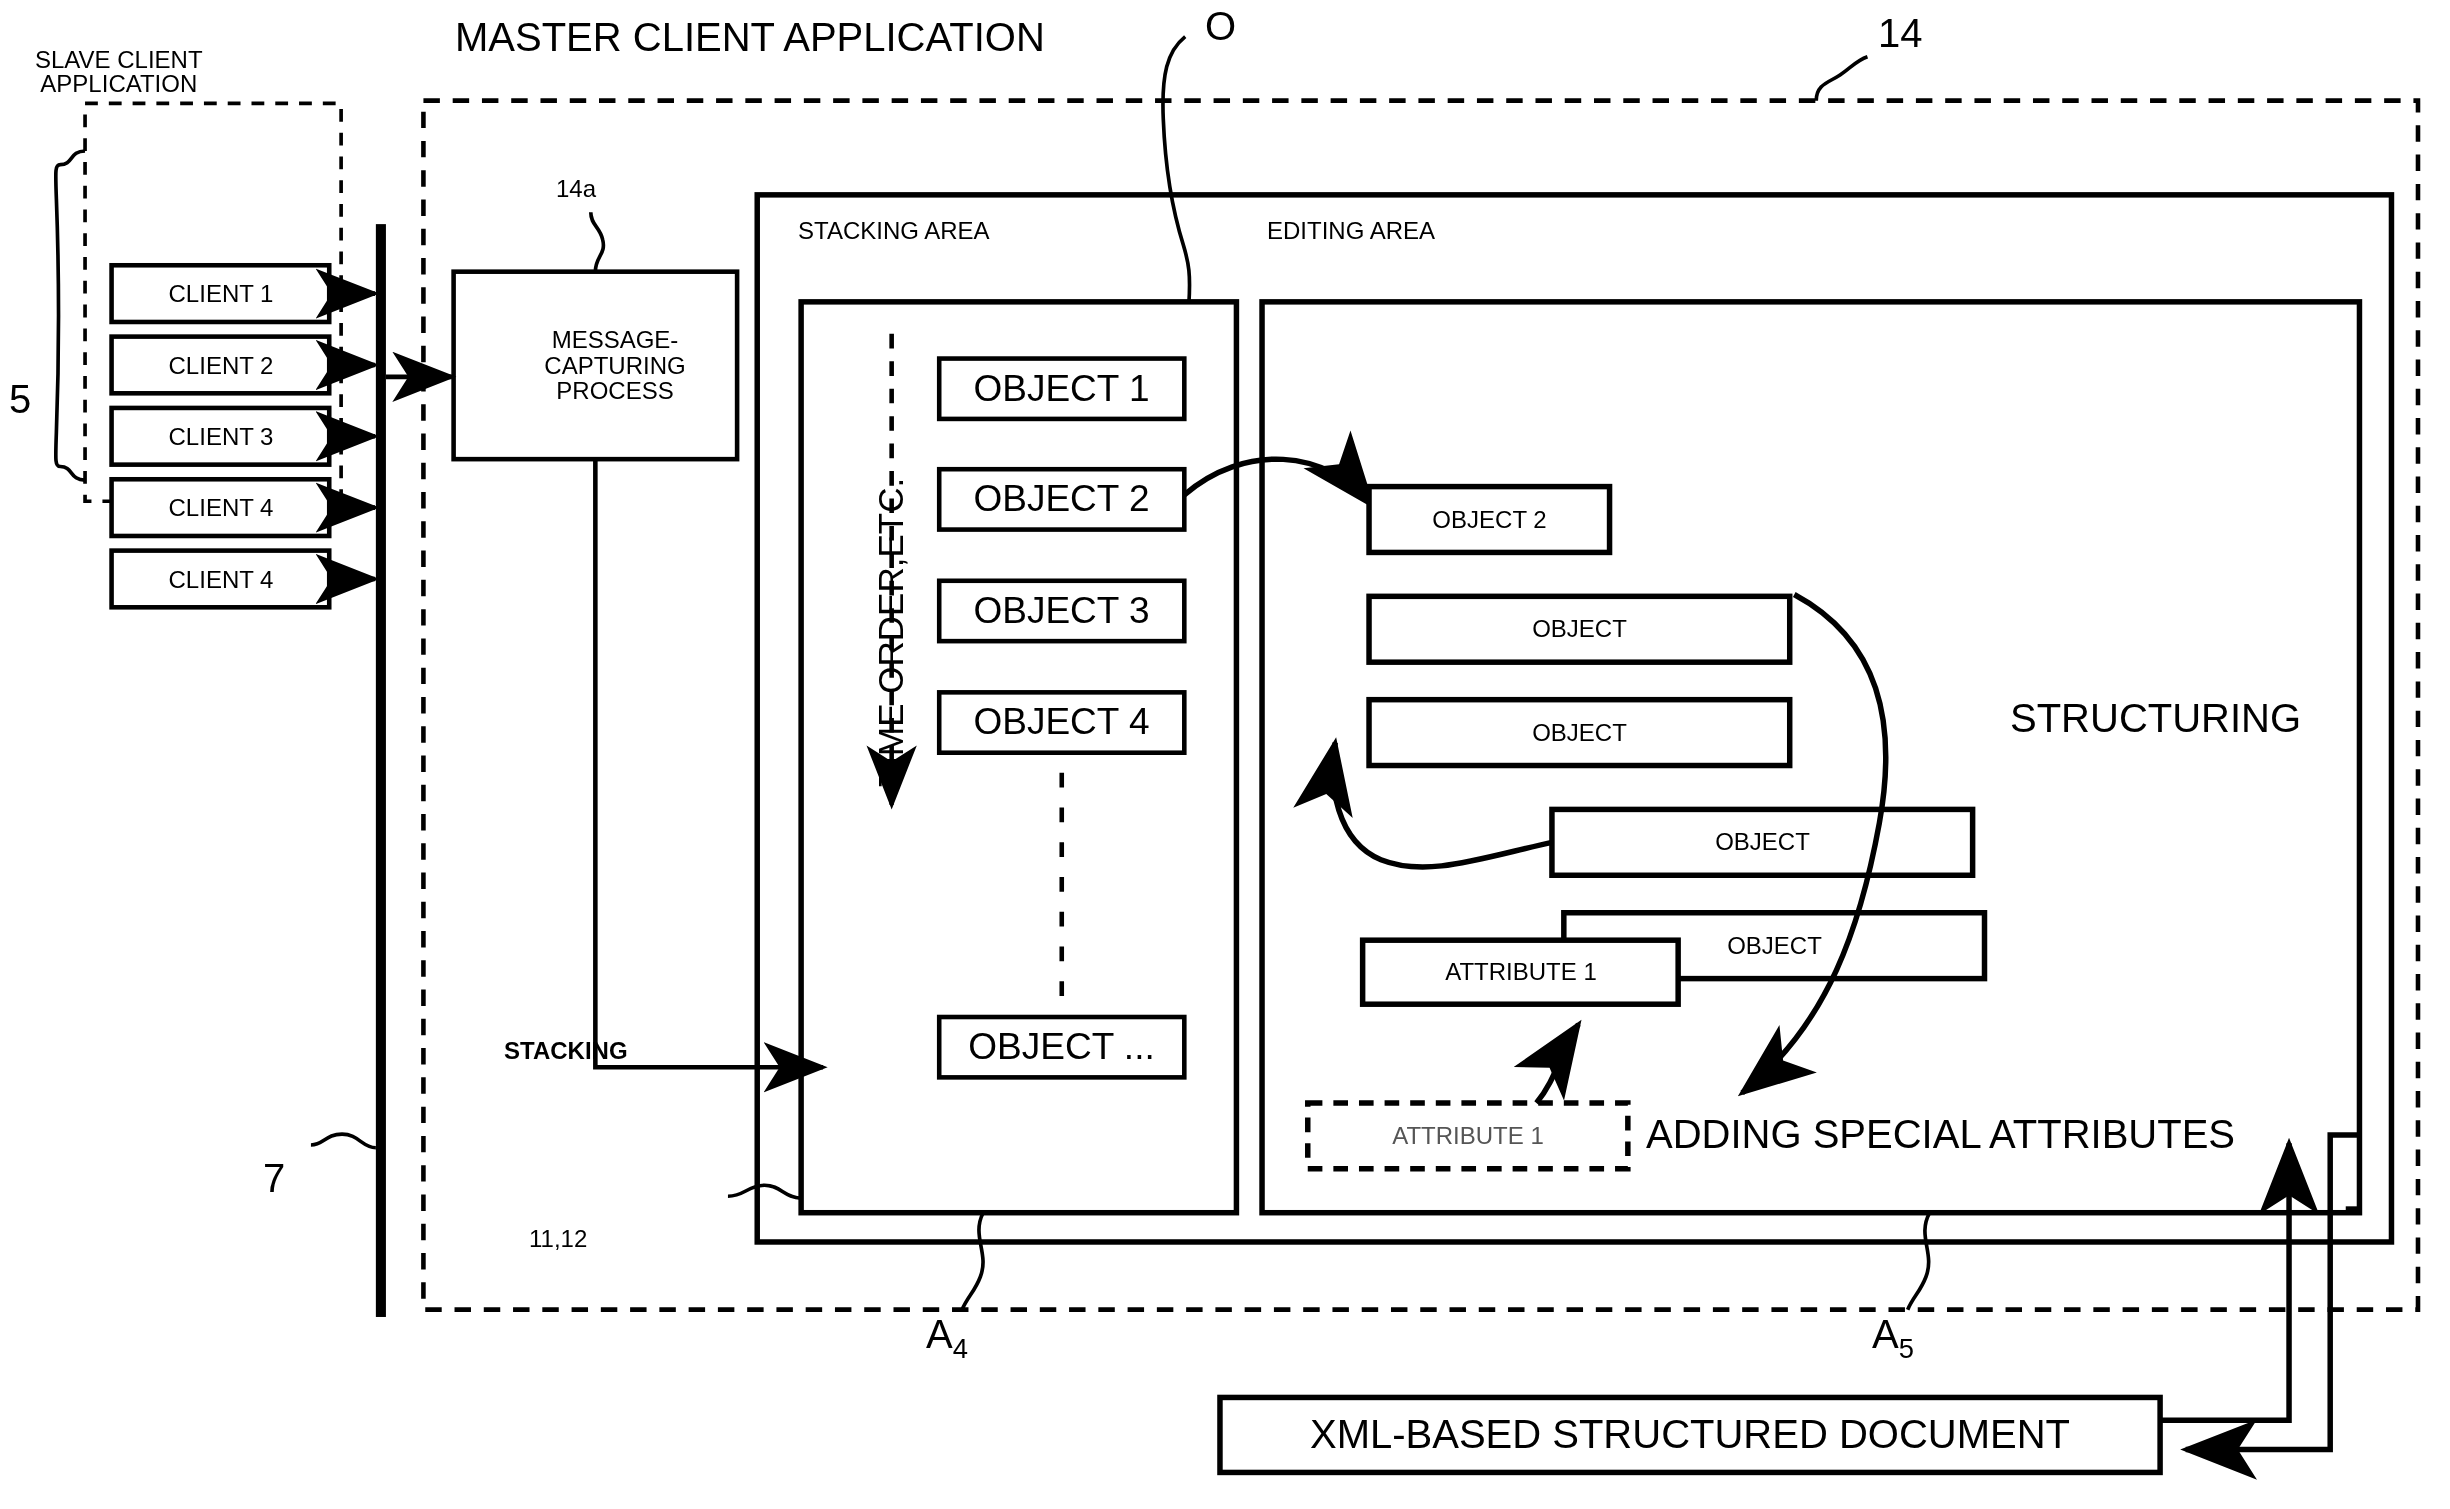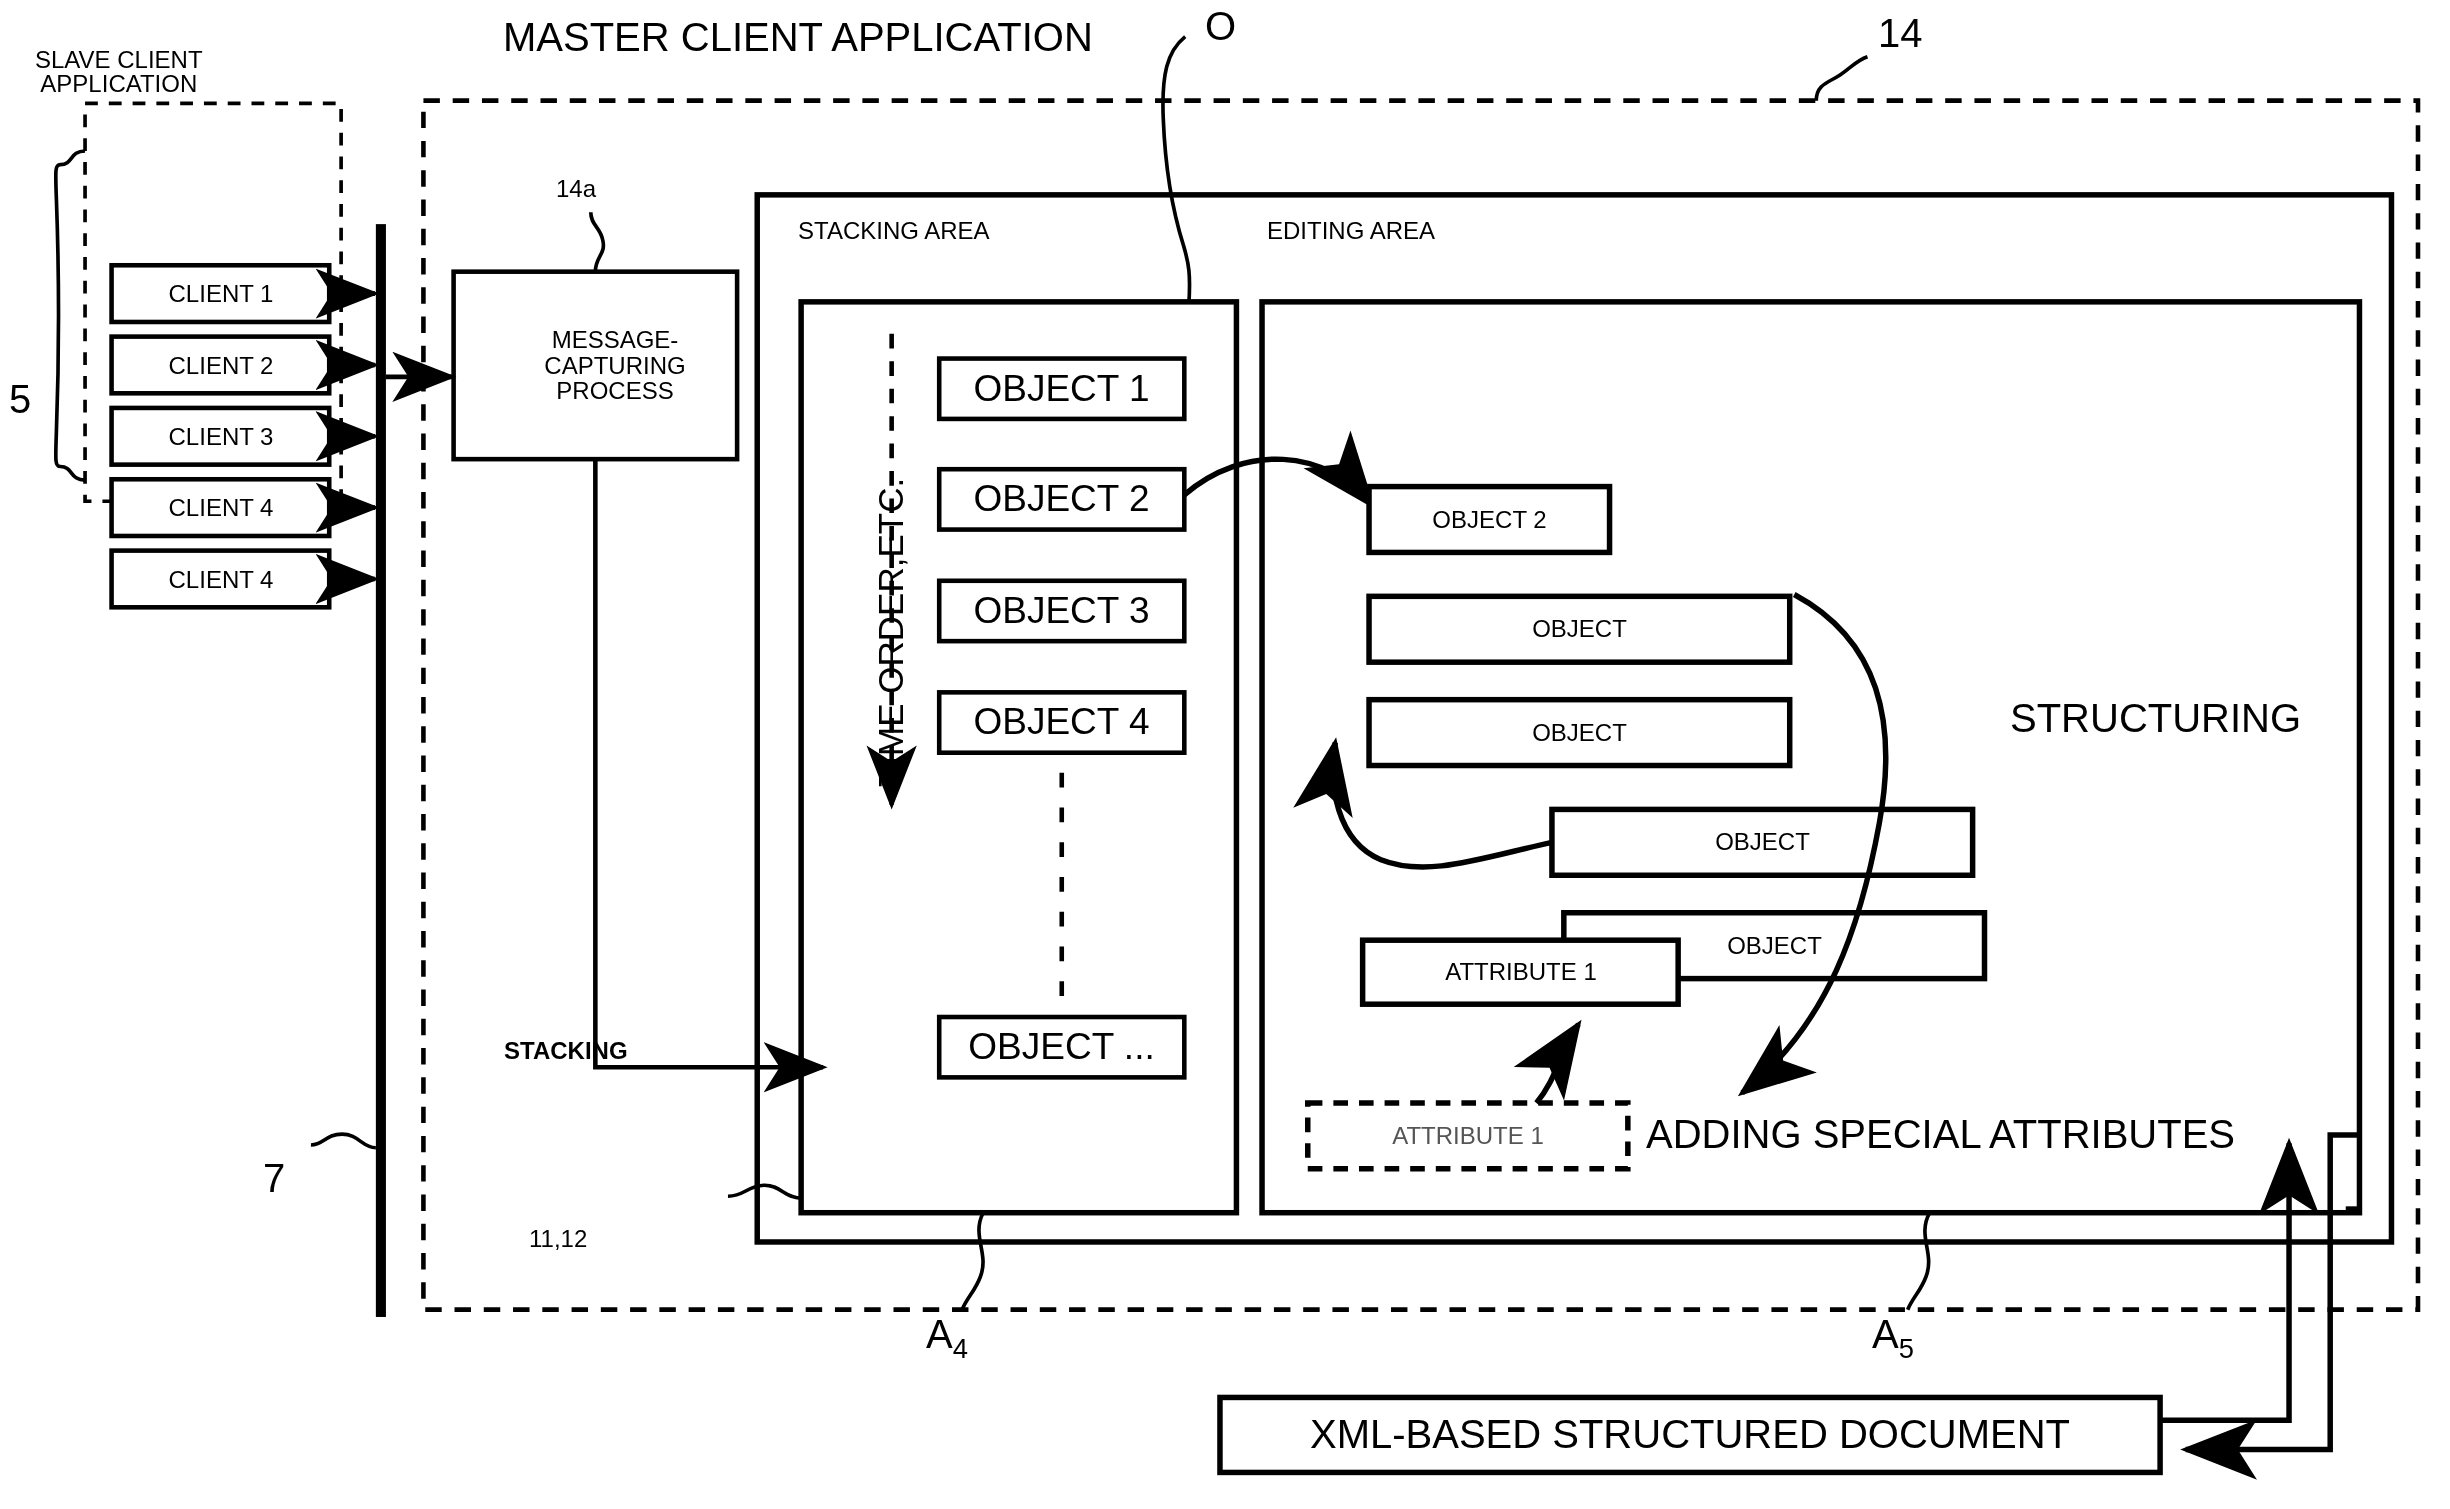--- a/index.html
+++ b/index.html
@@ -156,21 +156,21 @@
   <div class="lbl t44" style="left:9.1px; top:379px;">5</div>
 
   <div class="boxlabel t42" style="left:112px; top:265px; width:218px; height:57px;">CLIENT 1</div>
   <div class="boxlabel t42" style="left:112px; top:337px; width:218px; height:57px;">CLIENT 2</div>
   <div class="boxlabel t42" style="left:112px; top:408px; width:218px; height:57px;">CLIENT 3</div>
   <div class="boxlabel t42" style="left:112px; top:479px; width:218px; height:57px;">CLIENT 4</div>
   <div class="boxlabel t42" style="left:112px; top:551px; width:218px; height:57px;">CLIENT 4</div>
 
   <div class="lbl t44" style="left:263px; top:1158px;">7</div>
 
-  <div class="lbl t44" style="left:455px; top:16.5px;margin-left:48px;">MASTER CLIENT APPLICATION</div>
+  <div class="lbl t44" style="left:455px; top:16.5px;">MASTER CLIENT APPLICATION</div>
 
   <div class="lbl t42" style="left:556px; top:177px;">14a</div>
 
   <div class="boxlabel t42" style="left:457px; top:272px; width:276px; height:187px;margin-left:20px;">MESSAGE-
 CAPTURING
 PROCESS</div>
 
   <div class="lbl t42" style="left:504px; top:1039px;font-weight:bold;">STACKING</div>
 
   <div class="lbl t42" style="left:529px; top:1227px;">11,12</div>

